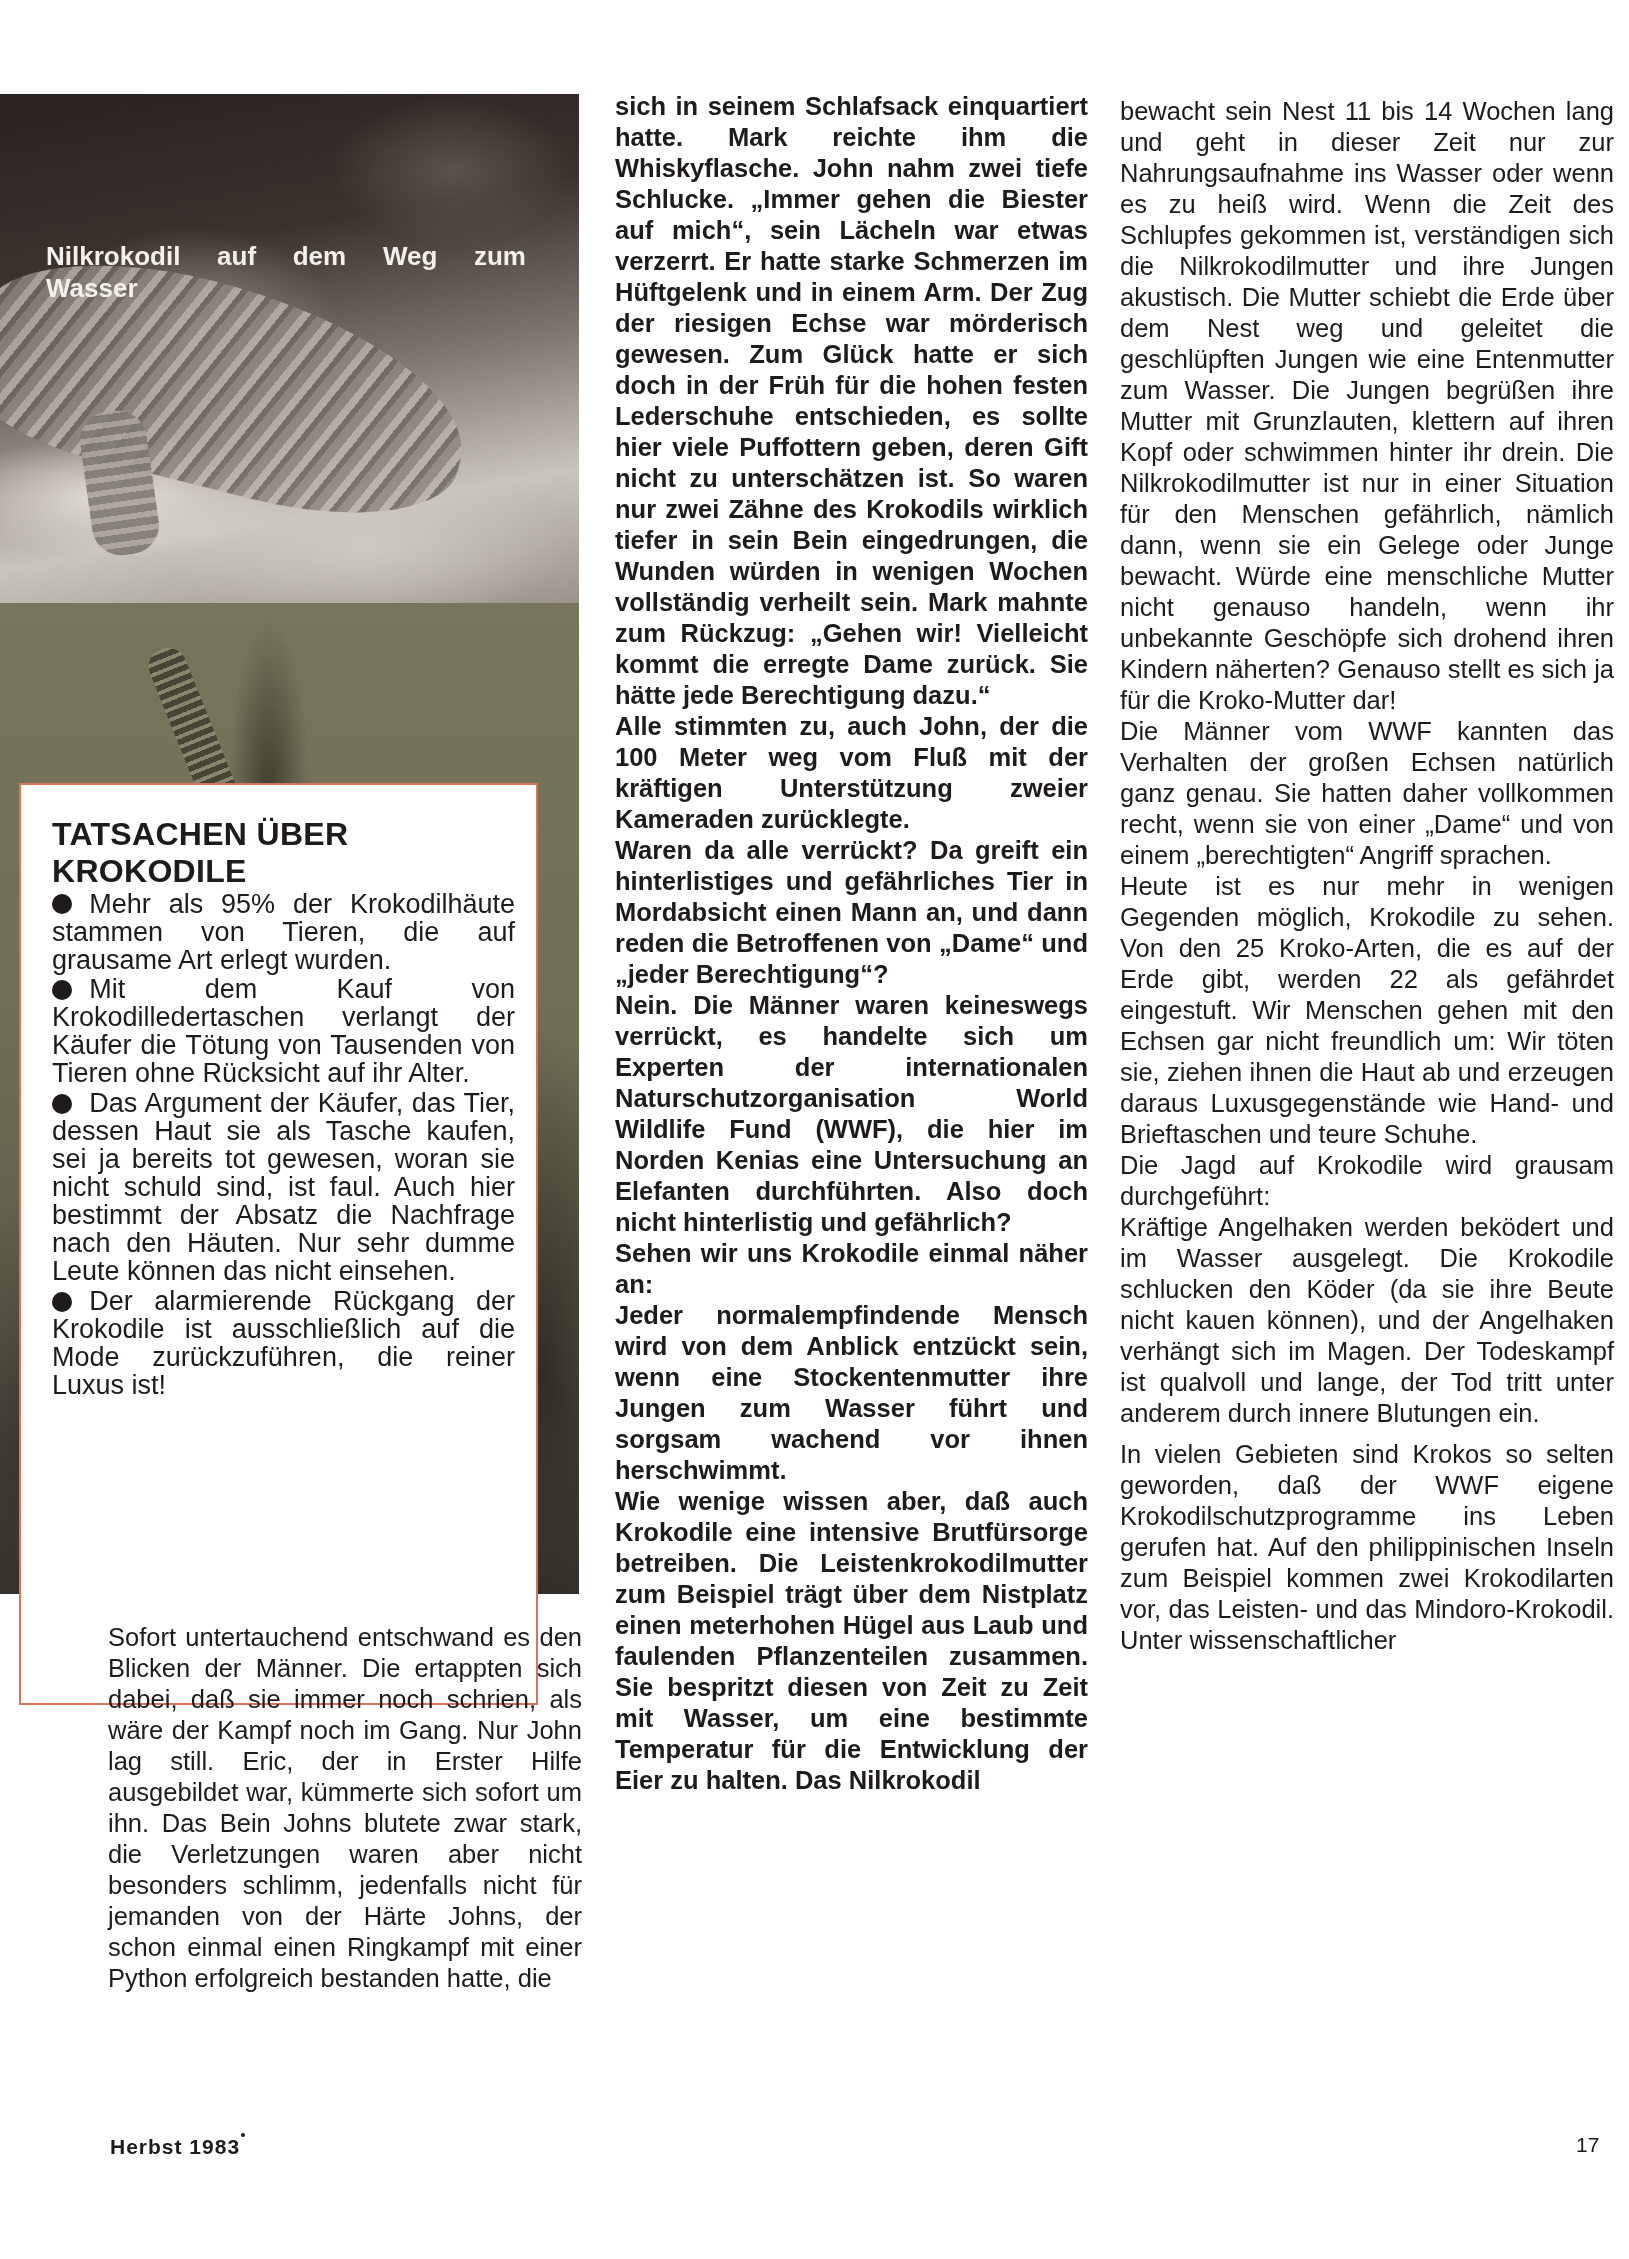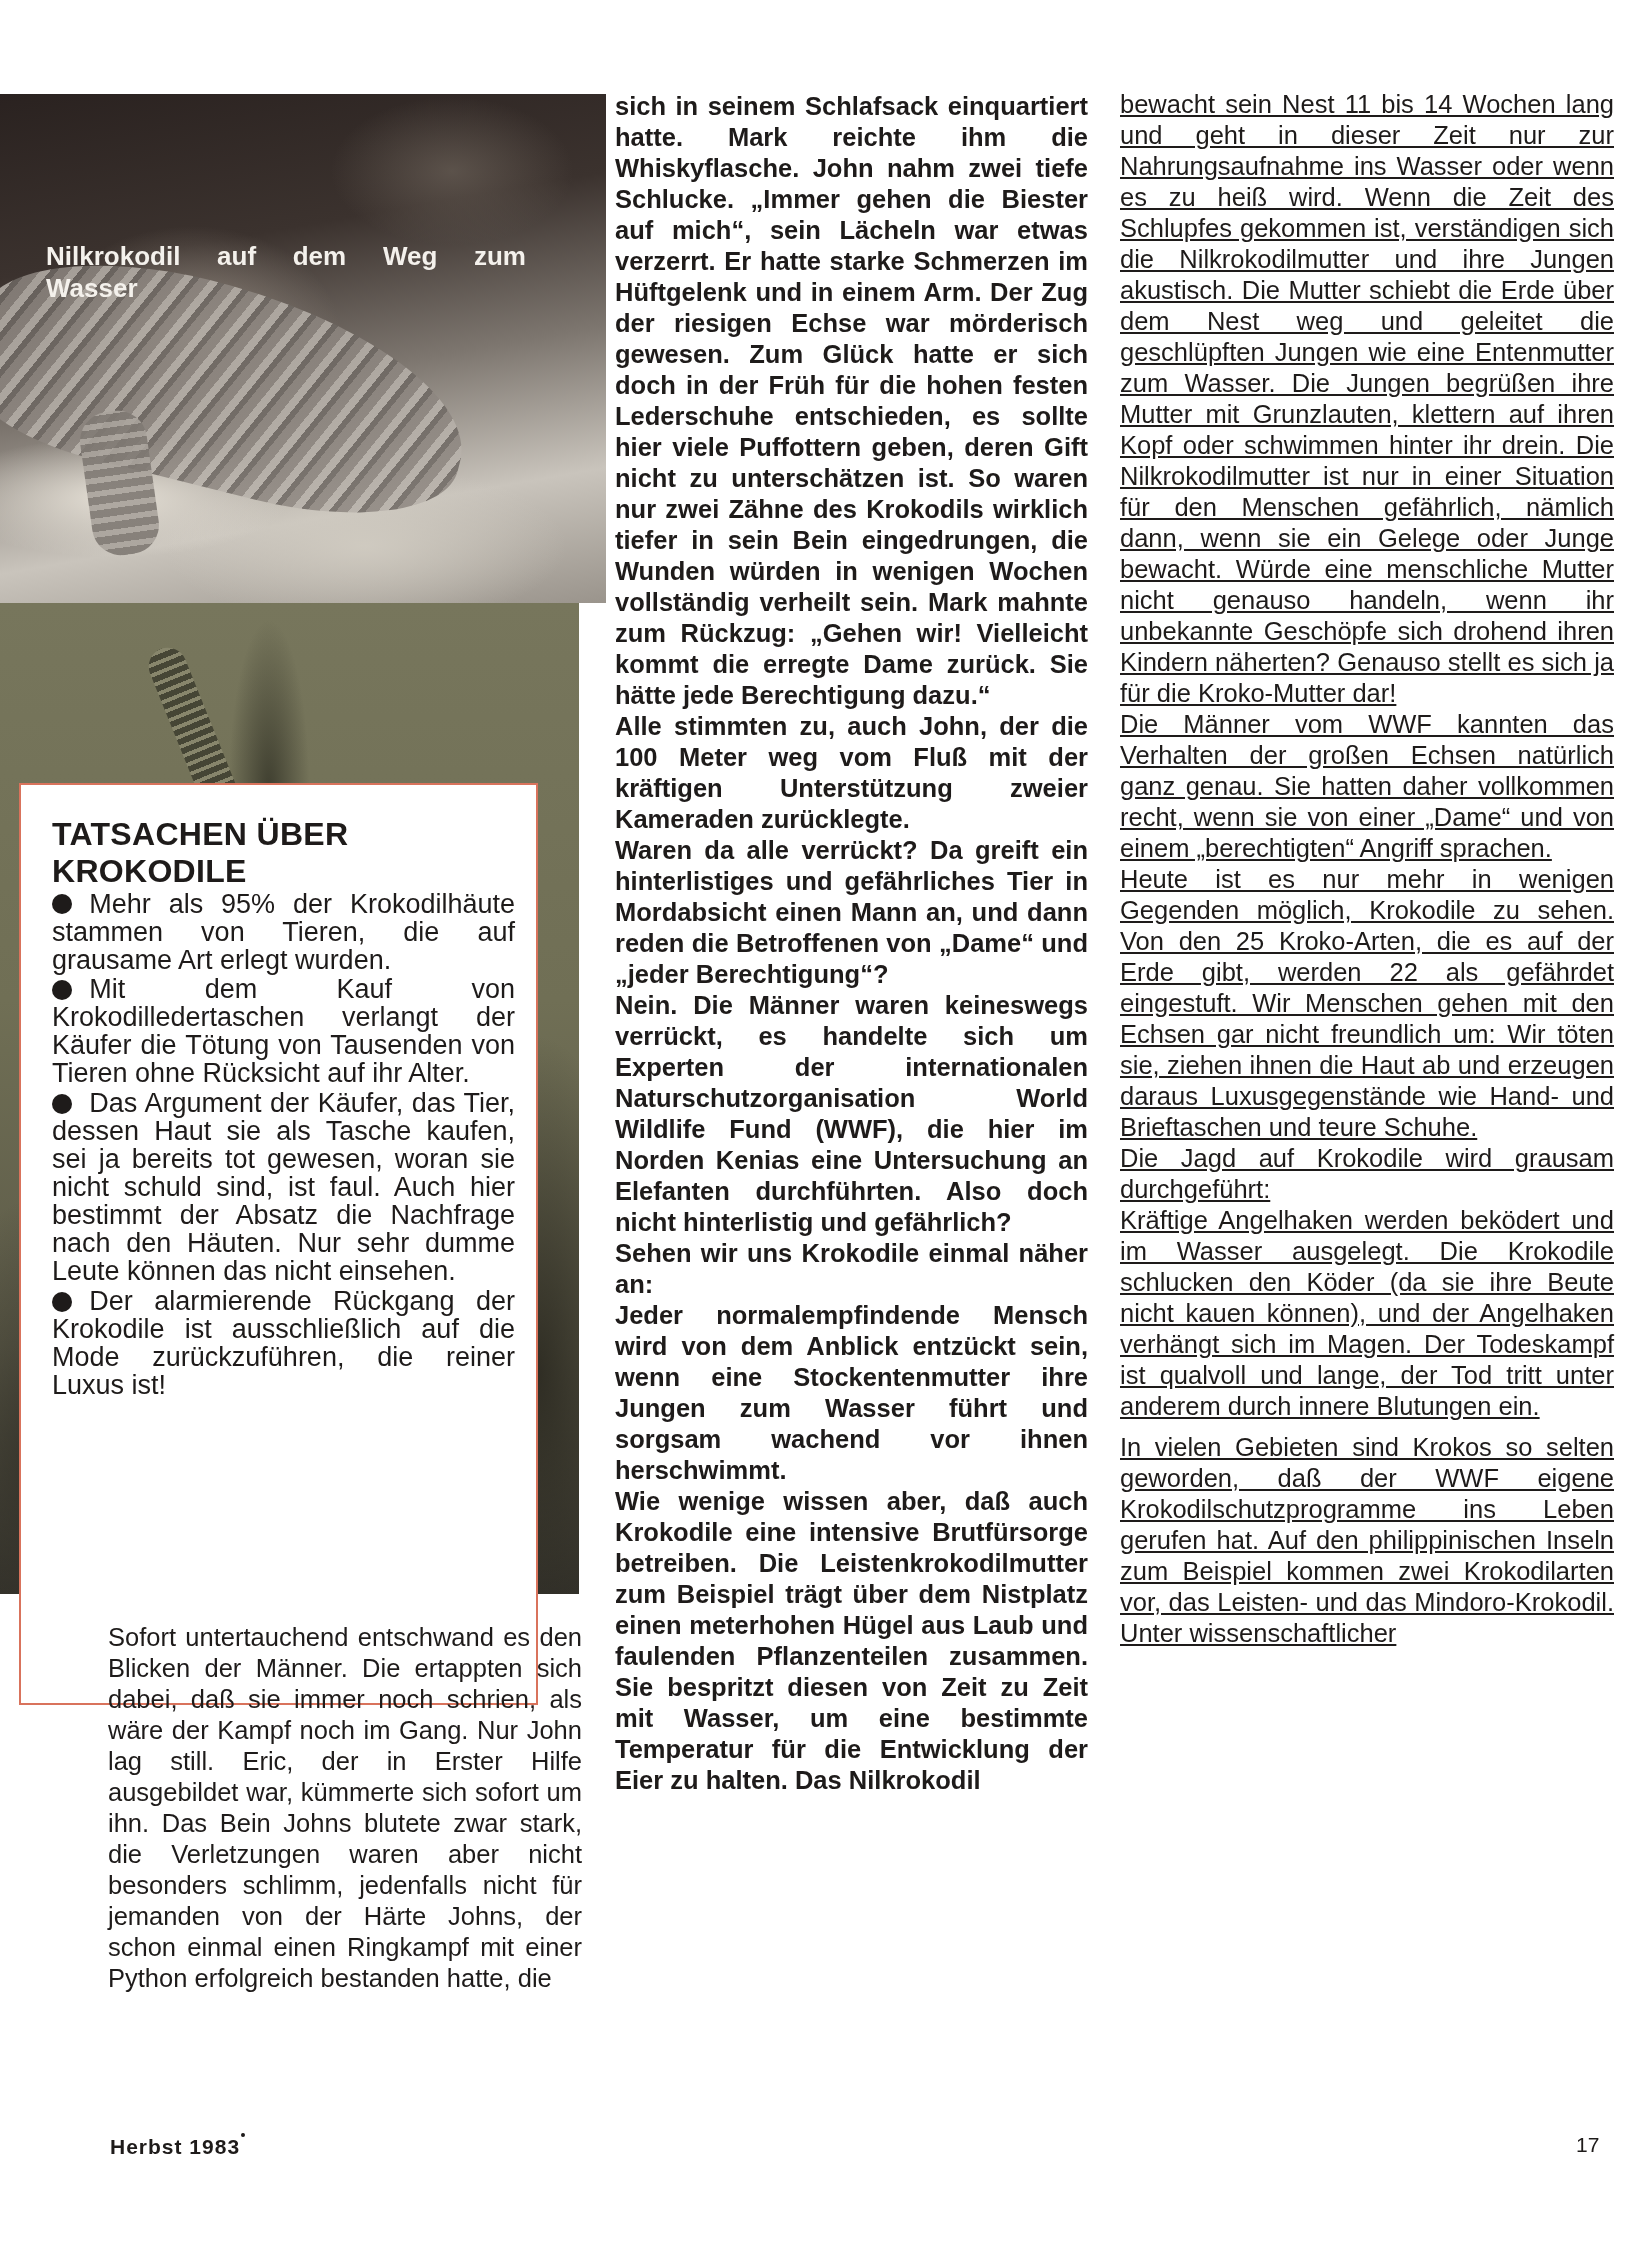--- a/index.html
+++ b/index.html
@@ -6,21 +6,20 @@
     body { width: 1629px; height: 2260px; position: relative; overflow: hidden;
            font-family: "Liberation Sans", sans-serif; color: #1e1b1a; }
 
     .photo-top { position: absolute; left: 0; top: 94px; width: 579px; height: 509px;
       background:
         radial-gradient(ellipse 173px 106px at 452px 77px, rgba(120,110,100,0.55), transparent 70%),
         radial-gradient(ellipse 250px 86px at 115px 403px, rgba(235,230,220,0.9), transparent 70%),
         radial-gradient(ellipse 288px 115px at 365px 452px, rgba(210,205,195,0.85), transparent 70%),
         radial-gradient(ellipse 211px 154px at 192px 240px, rgba(150,140,130,0.9), transparent 70%),
         linear-gradient(170deg, #2a2220 0%, #3b322e 30%, #7d766f 55%, #c9c4bc 78%, #9a948c 100%);
-      padding-left: 27px;
     }
     .croc-body { position: absolute; left: -29px; top: 192px; width: 500px; height: 202px;
       background: repeating-linear-gradient(115deg, #8d8680 0 9.6px, #b7b1aa 9.6px 17.3px, #6e6863 17.3px 23px);
       border-radius: 45% 60% 40% 30%; transform: rotate(14deg); opacity: 0.85; }
     .croc-leg { position: absolute; left: 86px; top: 317px; width: 67px; height: 144px;
       background: repeating-linear-gradient(0deg, #7f7973 0 7.7px, #a9a39c 7.7px 13.4px);
       border-radius: 29px; transform: rotate(-8deg); opacity: 0.9; }
     .caption { position: absolute; left: 46px; top: 146px; width: 480px;
       color: #f4f1ec; font-weight: bold; font-size: 26px; line-height: 32px;
       text-align: justify; text-align-last: left; word-spacing: 5.8px; }
@@ -44,21 +43,21 @@
     .fact { font-size: 27px; line-height: 28px; text-align: justify; margin: 0 0 1.9px 0; }
     .bullet { display: inline-block; width: 20px; height: 20px; background: #1e1b1a;
       border-radius: 50%; margin-right: 17.3px; vertical-align: -1.9px; }
 
     .col { position: absolute; font-size: 25.5px; line-height: 31px; text-align: justify;
       hyphens: manual; }
     .col p { margin: 0; }
     .col p.gap { margin-top: 9.6px; }
     .col-left { left: 108px; top: 1622px; width: 474px; }
     .col-mid { left: 615px; top: 91px; width: 473px; font-weight: bold; }
-    .col-right { left: 1120px; top: 89px; width: 494px; text-decoration: underline; }
+    .col-right { left: 1120px; top: 96px; width: 494px; }
 
     .footer-left { position: absolute; left: 110px; top: 2133px; font-size: 21px; letter-spacing: 1px; font-weight: bold; }
     .footer-dot { display: inline-block; width: 3.8px; height: 3.8px; background: #1e1b1a;
       border-radius: 50%; vertical-align: 17.3px; margin-left: 1px; }
     .footer-right { position: absolute; left: 1576px; top: 2133px; font-size: 21px; }
   </style>
 </head>
 <body>
 
 <div class="photo-top">

